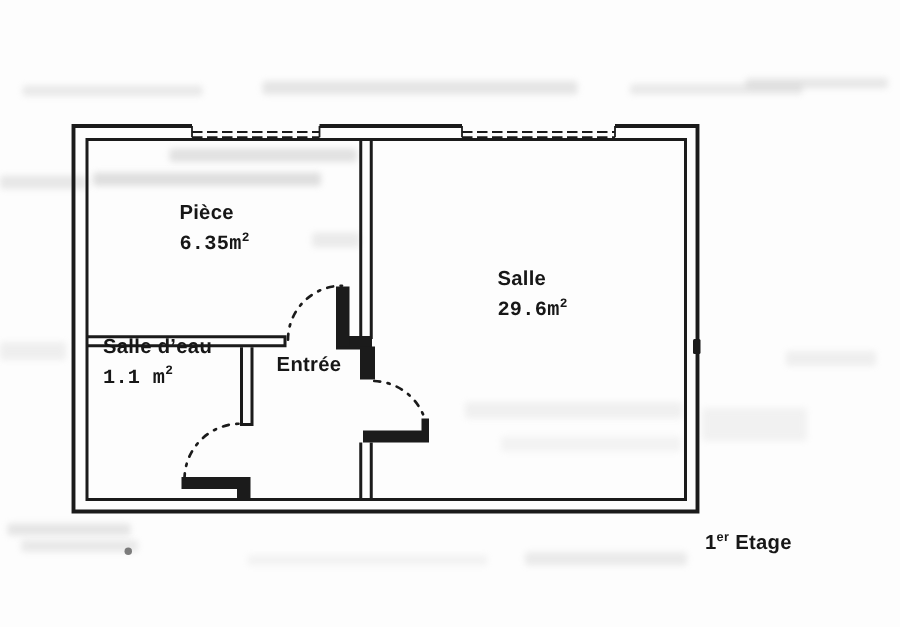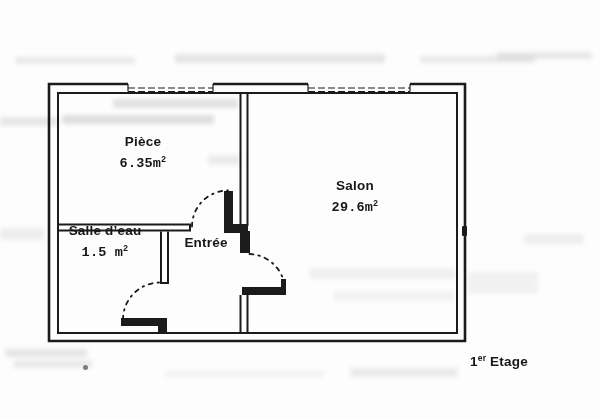--- a/index.html
+++ b/index.html
@@ -13,21 +13,21 @@
   .w26{stroke-width:2.6;}
   .w2{stroke-width:2;}
   .w12{stroke-width:1.2;}
   .win{stroke-dasharray:7 3;}
   .solid{fill:var(--wall,#1b1b1b);stroke:none;}
   .door-arc{
     fill:none;stroke:var(--wall,#1b1b1b);stroke-width:1.8;
     stroke-dasharray:4 5 1.5 5;stroke-linecap:round;
   }
   .room-label{
-    position:absolute;transform:translateX(-50%);text-align:center;
+    position:absolute;transform:translateX(-50%);
     font-weight:700;font-size:13.5px;line-height:22px;letter-spacing:.2px;
     color:var(--text,#171717);white-space:nowrap;
   }
   .room-label .area{display:block;font-family:Liberation Mono, monospace;}
   .room-label sup, .floor-label sup{font-size:8.5px;vertical-align:super;line-height:0;}
   .floor-label{
     position:absolute;left:470px;top:354px;
     font-weight:700;font-size:13.5px;letter-spacing:.2px;
     color:var(--text,#171717);white-space:nowrap;text-align:right;
   }
@@ -94,27 +94,27 @@
     <path class="door-arc" d="M123,319.5 A37,37 0 0 1 160,282.5"></path>
     <path class="door-arc" d="M249.5,254 A37,37 0 0 1 284,282"></path>
   </svg>
 
   <div class="room-label" style="left:143px;top:131px">
     <span>Pièce</span>
     <span class="area"><span>6.35m</span><sup>2</sup></span>
   </div>
 
   <div class="room-label" style="left:355px;top:175px">
-    <span>Salon</span>
+    <span>Salle</span>
     <span class="area"><span>29.6m</span><sup>2</sup></span>
   </div>
 
   <div class="room-label" style="left:105px;top:220px">
     <span>Salle d’eau</span>
-    <span class="area"><span>1.5 m</span><sup>2</sup></span>
+    <span class="area"><span>1.1 m</span><sup>2</sup></span>
   </div>
 
   <div class="room-label" style="left:206px;top:232px">
     <span>Entrée</span>
   </div>
 
   <div class="floor-label">
     <span>1</span><sup>er</sup>
     <span>Etage</span>
   </div>

